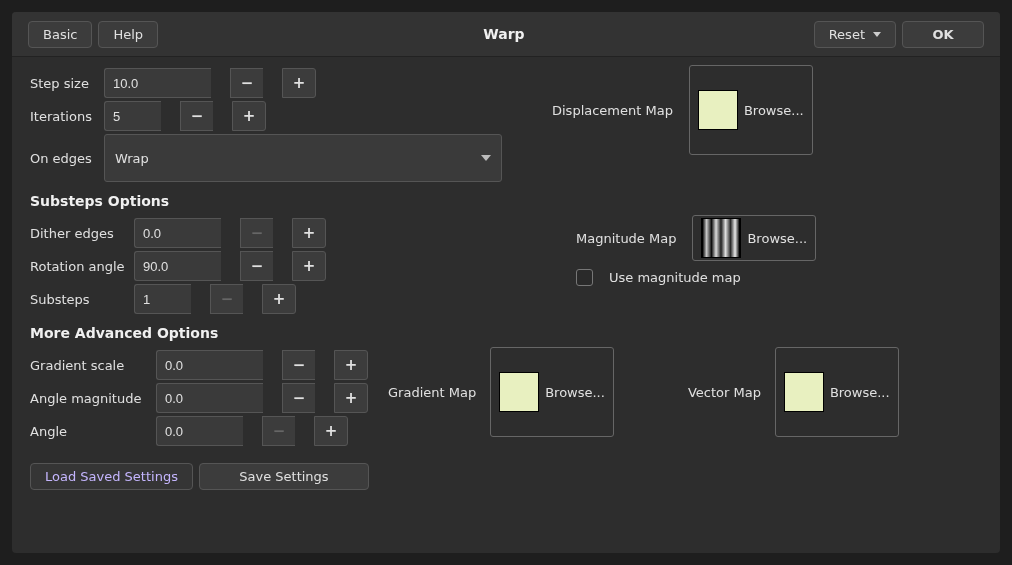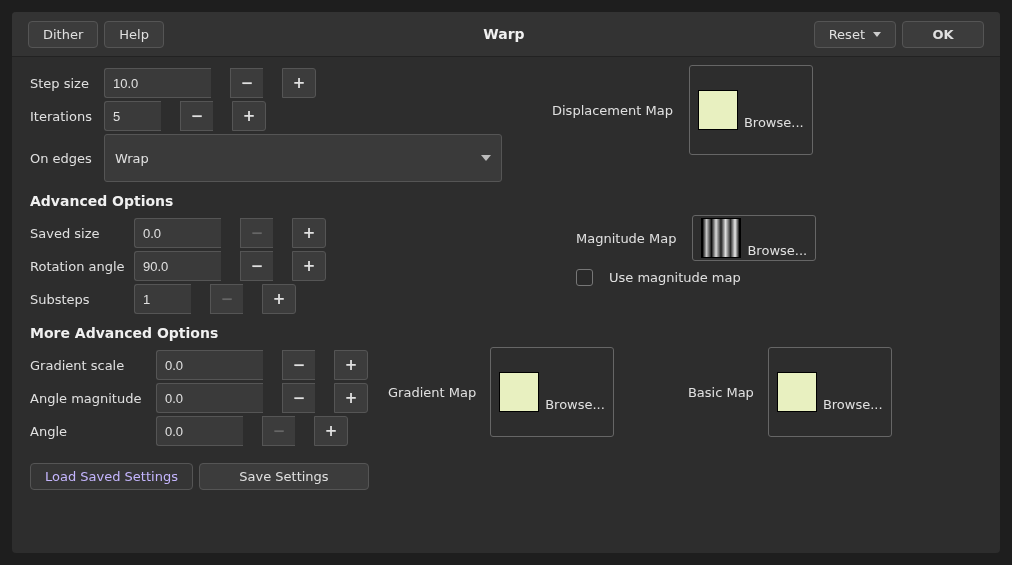--- a/index.html
+++ b/index.html
@@ -179,21 +179,21 @@
     border-top: 5px solid #ccc;
     display:inline-block;
     margin-left:4px;
     vertical-align: middle;
   }
   .map-box {
     border: 1px solid #666;
     border-radius: 3px;
     padding: 24px 8px;
     display: flex;
-    align-items: flex-end;
+    align-items: center;
     gap: 6px;
     background: transparent;
     cursor: pointer;
     min-width: 100px;
     justify-content: center;
   }
   .swatch {
     width: 38px;
     height: 38px;
     border: 1px solid #000;
@@ -228,21 +228,21 @@
   }
   .minus-glyph::before { content: "−"; }
   .plus-glyph::before  { content: "+"; }
 </style>
 </head>
 <body>
 
 <div class="window">
 
   <div class="titlebar">
-    <div class="btn">Dither</div>
+    <div class="btn">Basic</div>
     <div class="btn">Help</div>
     <div class="title-center">Warp</div>
     <div class="spacer"></div>
     <div class="btn">
       <span>Reset</span>
       <span class="caret-small"></span>
     </div>
     <div class="btn btn-ok">OK</div>
   </div>
 
@@ -276,25 +276,25 @@
       </div>
       <div class="right-col" style="justify-content:flex-start; padding-left:30px;">
         <span class="map-label">Displacement Map</span>
         <div class="map-box">
           <div class="swatch green"></div>
           <span>Browse...</span>
         </div>
       </div>
     </div>
 
-    <div class="section-title">Advanced Options</div>
+    <div class="section-title">Substeps Options</div>
     <div class="columns advanced">
       <div class="left-col">
         <div class="row">
-          <label class="field-label">Saved size</label>
+          <label class="field-label">Dither edges</label>
           <div class="numbox medium">
             <input value="0.0" style="">
             <div class="step disabled minus-glyph"></div>
             <div class="step plus-glyph"></div>
           </div>
         </div>
         <div class="row">
           <label class="field-label">Rotation angle</label>
           <div class="numbox medium">
             <input value="90.0" style="">
@@ -353,21 +353,21 @@
             <div class="step plus-glyph"></div>
           </div>
         </div>
       </div>
       <div class="right-col" style="align-items:center; gap:14px;">
         <span>Gradient Map</span>
         <div class="map-box">
           <div class="swatch green"></div>
           <span>Browse...</span>
         </div>
-        <span style="margin-left:60px;">Basic Map</span>
+        <span style="margin-left:60px;">Vector Map</span>
         <div class="map-box">
           <div class="swatch green"></div>
           <span>Browse...</span>
         </div>
       </div>
     </div>
 
     <div class="footer-row">
       <div class="btn disabled">Load Saved Settings</div>
       <div class="btn" style="min-width:140px; justify-content:center;">Save Settings</div>

